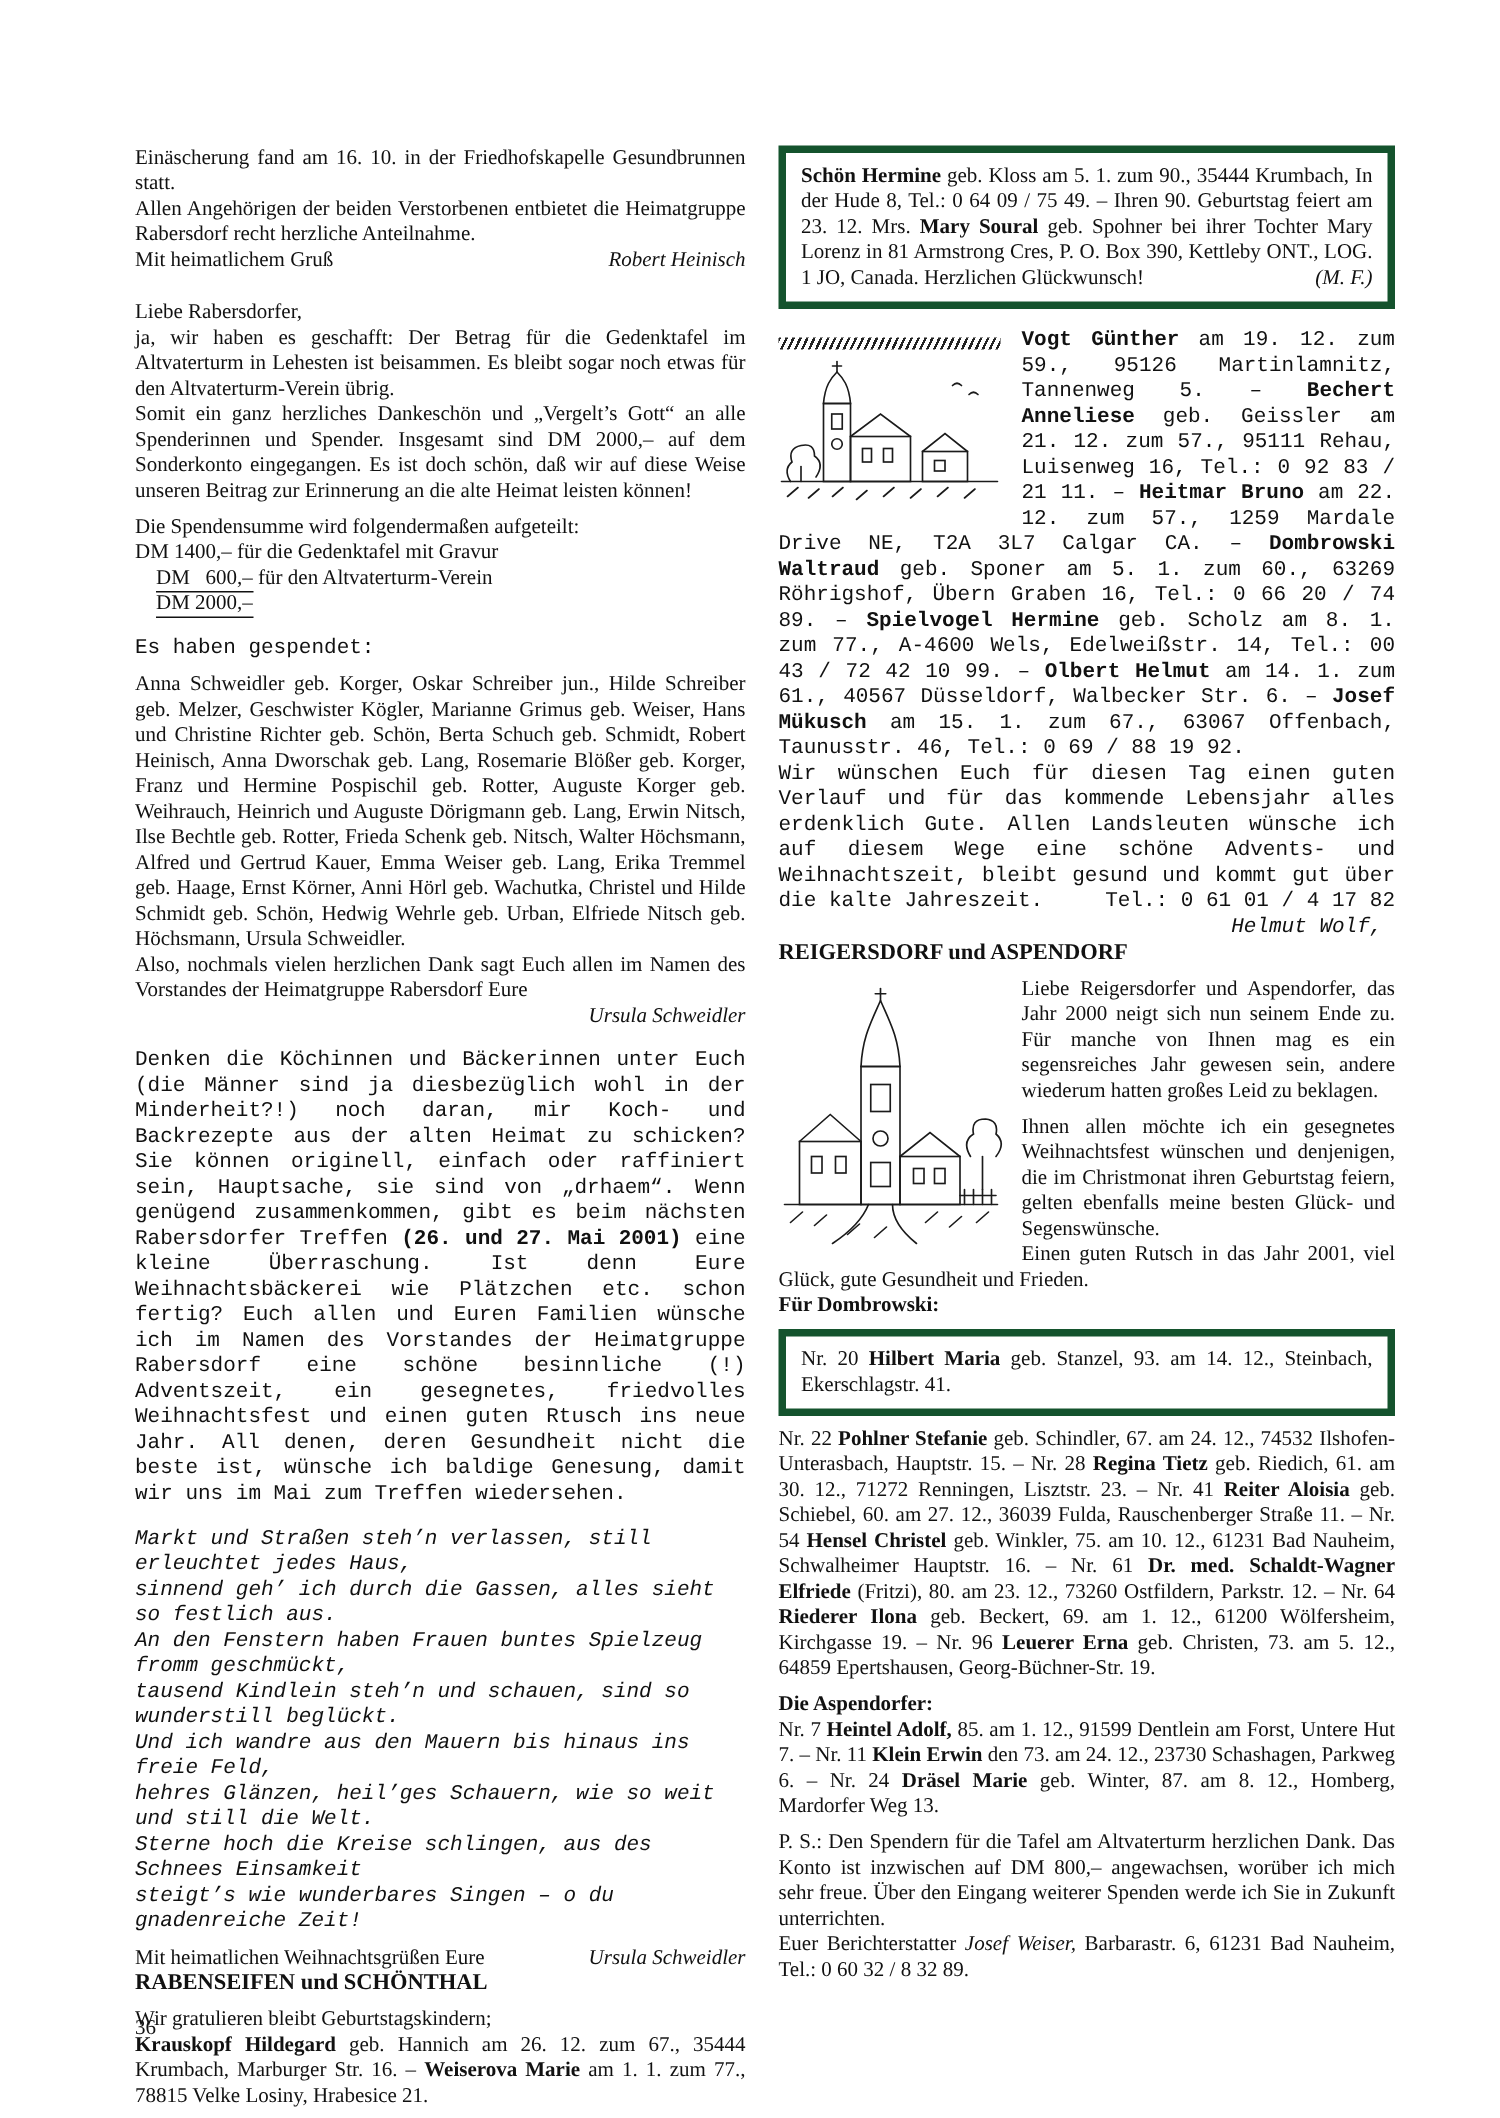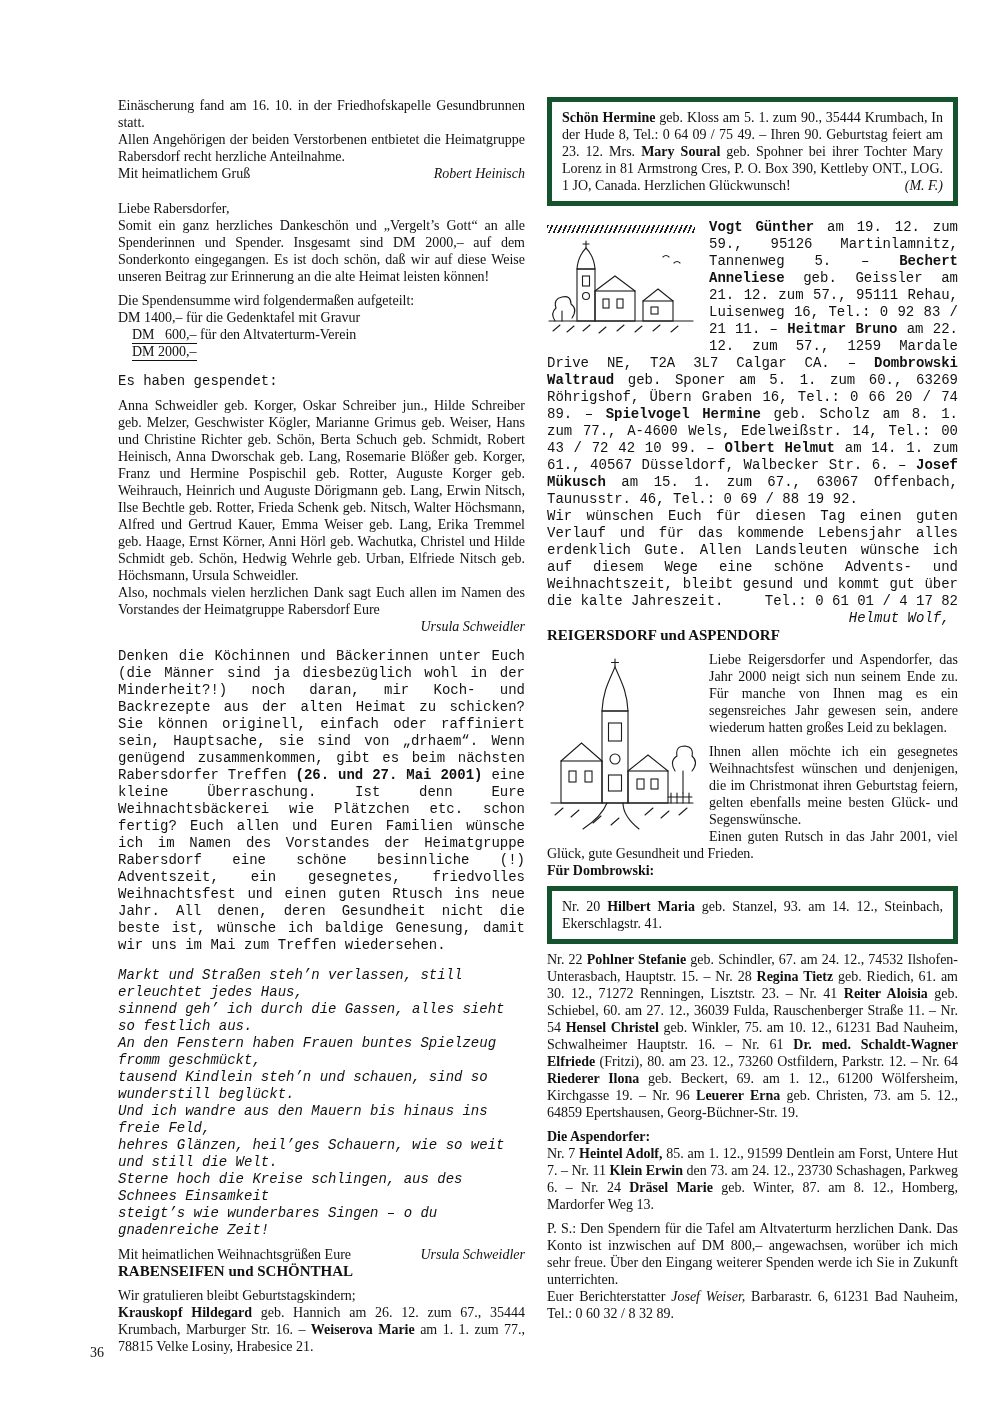--- a/index.html
+++ b/index.html
@@ -2,21 +2,21 @@
 <html lang="de"><head>
 <meta charset="utf-8">
 <style>
   html,body{margin:0;padding:0;background:#fff;}
   .page{
     position:relative;width:1000px;height:1412px;background:#fff;
     font-family:"Liberation Serif","DejaVu Serif",serif;
     font-size:14px;line-height:17px;color:#111;
     hyphens:auto;-webkit-hyphens:auto;
   }
-  .columns{display:flex;gap:22px;padding:97px 70px 0 118px;align-items:flex-start;}
+  .columns{display:flex;gap:22px;padding:97px 70px 0 90px;align-items:flex-start;}
   .col-left{width:407px;flex:0 0 407px;}
   .col-right{width:411px;flex:0 0 411px;}
   p{margin:0;}
   .just{text-align:justify;}
   .right-align{text-align:right;}
   .b{font-weight:bold;}
   .i{font-style:italic;}
   .u{border-bottom:1px solid #111;padding-bottom:1px;margin-left:14px;}
   .fr{float:right;}
   .gap-sm{margin-top:7px;font-family:Liberation Serif, serif;}
@@ -38,20 +38,21 @@
 
 <div class="page">
   <div class="columns">
 
     <div class="col col-left">
       <p class="just"><span>Einäscherung fand am 16. 10. in der Friedhofskapelle Gesundbrunnen statt.</span></p>
       <p class="just"><span>Allen Angehörigen der beiden Verstorbenen entbietet die Heimatgruppe Rabersdorf recht herzliche Anteilnahme.</span></p>
       <p class="clearfix"><span>Mit heimatlichem Gruß</span><span class="i fr">Robert Heinisch</span></p>
 
       <p class="gap-lg"><span>Liebe Rabersdorfer,</span></p>
+      <p class="just"><span>ja, wir haben es geschafft: Der Betrag für die Gedenktafel im Altvaterturm in Lehesten ist beisammen. Es bleibt sogar noch etwas für den Altvaterturm-Verein übrig.</span></p>
       <p class="just"><span>Somit ein ganz herzliches Dankeschön und „Vergelt’s Gott“ an alle Spenderinnen und Spender. Insgesamt sind DM 2000,– auf dem Sonderkonto eingegangen. Es ist doch schön, daß wir auf diese Weise unseren Beitrag zur Erinnerung an die alte Heimat leisten können!</span></p>
       <p class="gap-sm"><span>Die Spendensumme wird folgendermaßen aufgeteilt:</span></p>
       <p><span>DM 1400,– für die Gedenktafel mit Gravur</span></p>
       <p><span class="u">DM&nbsp;&nbsp;&nbsp;600,–</span><span> für den Altvaterturm-Verein</span></p>
       <p><span class="u">DM 2000,–</span></p>
 
       <p class="gap"><span>Es haben gespendet:</span></p>
       <p class="just gap-sm"><span>Anna Schweidler geb. Korger, Oskar Schreiber jun., Hilde Schreiber geb. Melzer, Geschwister Kögler, Marianne Grimus geb. Weiser, Hans und Christine Richter geb. Schön, Berta Schuch geb. Schmidt, Robert Heinisch, Anna Dworschak geb. Lang, Rosemarie Blößer geb. Korger, Franz und Hermine Pospischil geb. Rotter, Auguste Korger geb. Weihrauch, Heinrich und Auguste Dörigmann geb. Lang, Erwin Nitsch, Ilse Bechtle geb. Rotter, Frieda Schenk geb. Nitsch, Walter Höchsmann, Alfred und Gertrud Kauer, Emma Weiser geb. Lang, Erika Tremmel geb. Haage, Ernst Körner, Anni Hörl geb. Wachutka, Christel und Hilde Schmidt geb. Schön, Hedwig Wehrle geb. Urban, Elfriede Nitsch geb. Höchsmann, Ursula Schweidler.</span></p>
       <p class="just"><span>Also, nochmals vielen herzlichen Dank sagt Euch allen im Namen des Vorstandes der Heimatgruppe Rabersdorf Eure</span></p>
       <p class="right-align"><span class="i">Ursula Schweidler</span></p>

